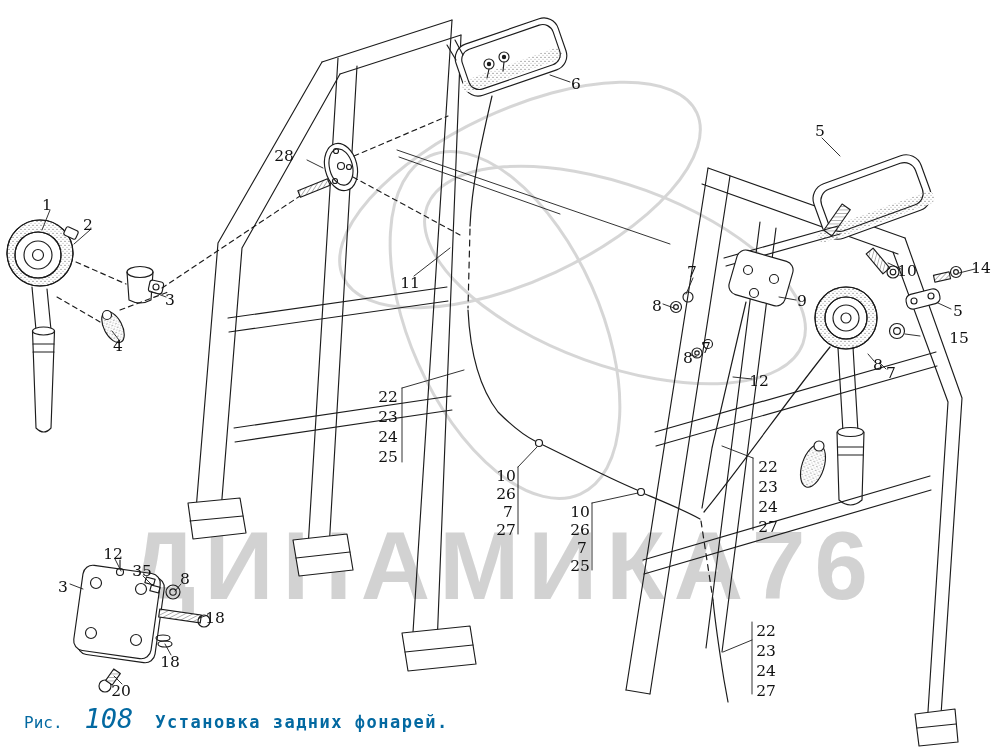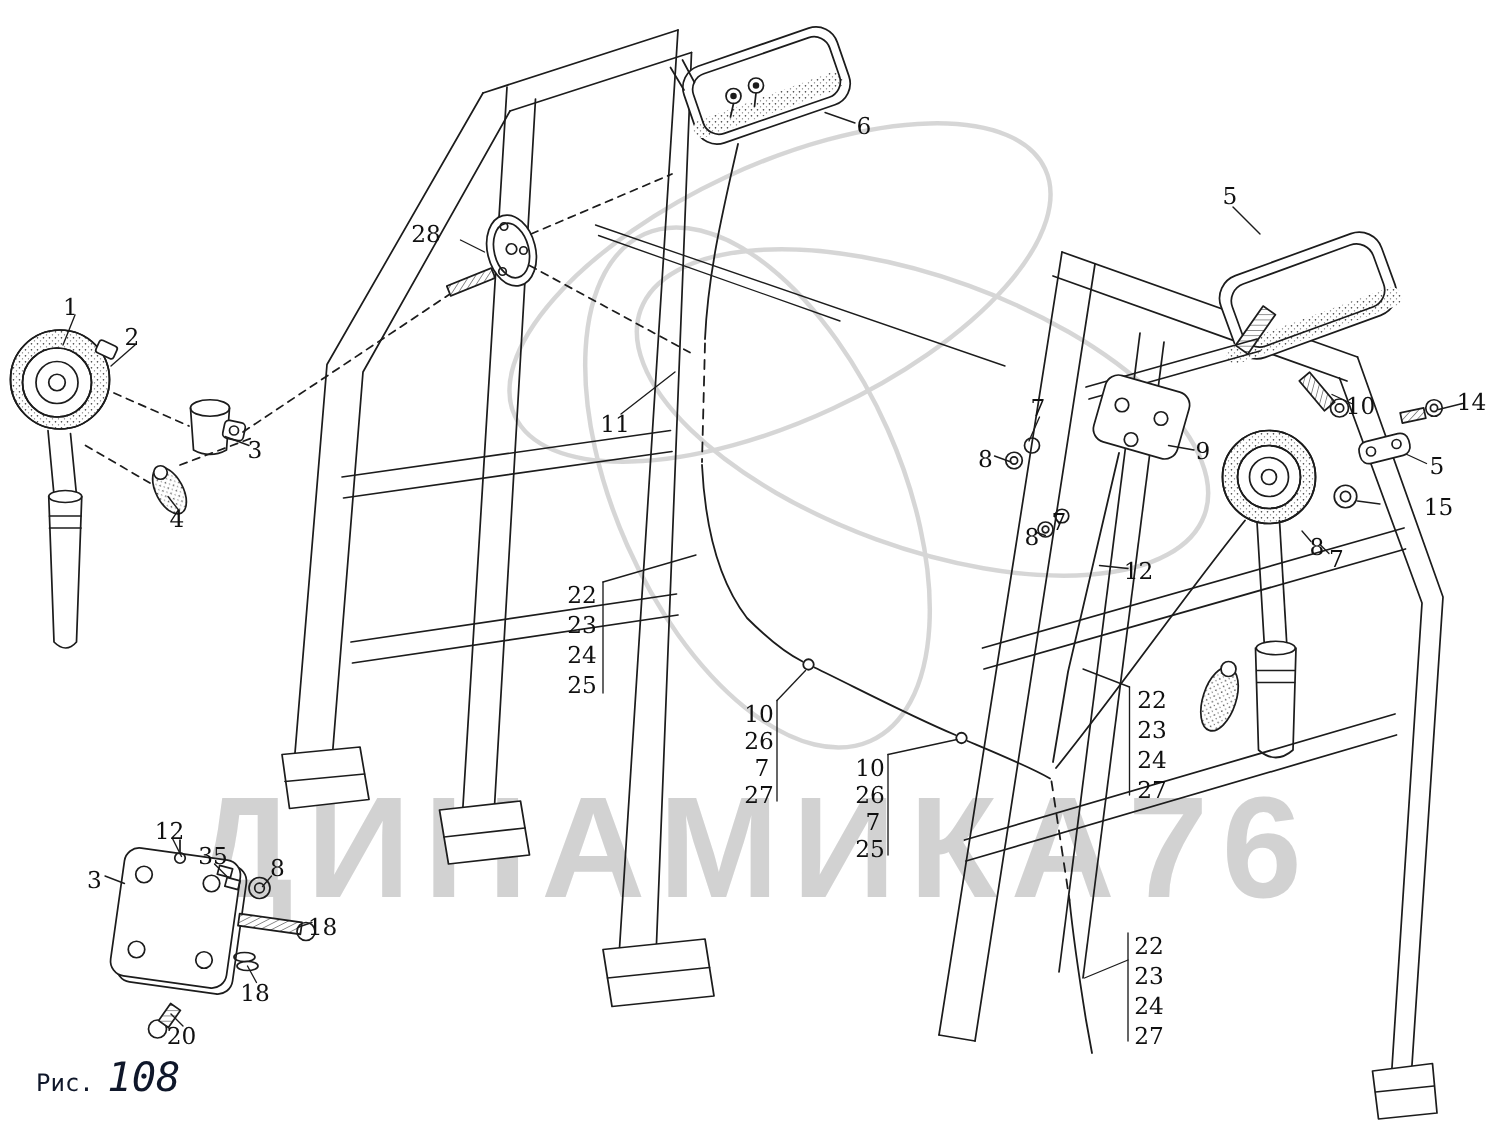--- a/index.html
+++ b/index.html
@@ -19,21 +19,21 @@
   }
   .art { position:absolute; left:0; top:0; }
   .callout-layer { position:absolute; inset:0; pointer-events:none; }
   .callout {
     position:absolute; transform:translate(-50%,-50%);
     font-family:"DejaVu Serif", serif; font-size:15.5px; color:#101010;
     white-space:nowrap;
   }
   .caption {
     position:absolute; left:24px; top:703px;
-    display:flex; align-items:baseline; gap:9px; color:#0f172a;
+    display:flex; align-items:baseline; gap:22px; color:#0369a1;
   }
   .cap-prefix { font-family:"DejaVu Sans Mono", monospace; font-size:16px; }
   .cap-num { font-family:"DejaVu Sans Mono", monospace; font-size:27px; font-style:italic; }
   .cap-title { font-family:"DejaVu Sans Mono", monospace; font-size:17px; font-weight:bold; letter-spacing:1.5px; }
 </style>
 </head>
 <body>
 
 <div class="stage">
 
@@ -329,15 +329,16 @@
       <span class="callout" style="left: 142px; top: 571px;">35</span>
       <span class="callout" style="left: 185px; top: 579px;">8</span>
       <span class="callout" style="left: 215px; top: 618px;">18</span>
       <span class="callout" style="left: 170px; top: 662px;">18</span>
       <span class="callout" style="left: 121px; top: 691px;">20</span>
     </div>
 
   <div class="caption">
     <span class="cap-prefix">Рис.</span>
     <span class="cap-num">108</span>
+    <span class="cap-title">Установка задних фонарей.</span>
   </div>
 
 </div>
 
 </body></html>

